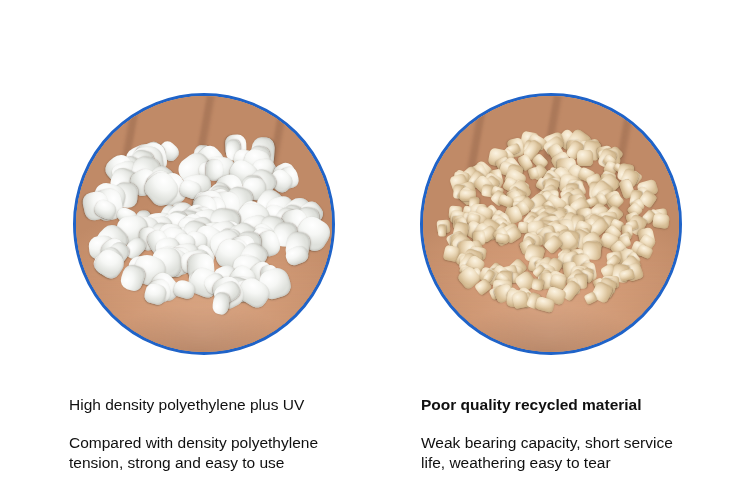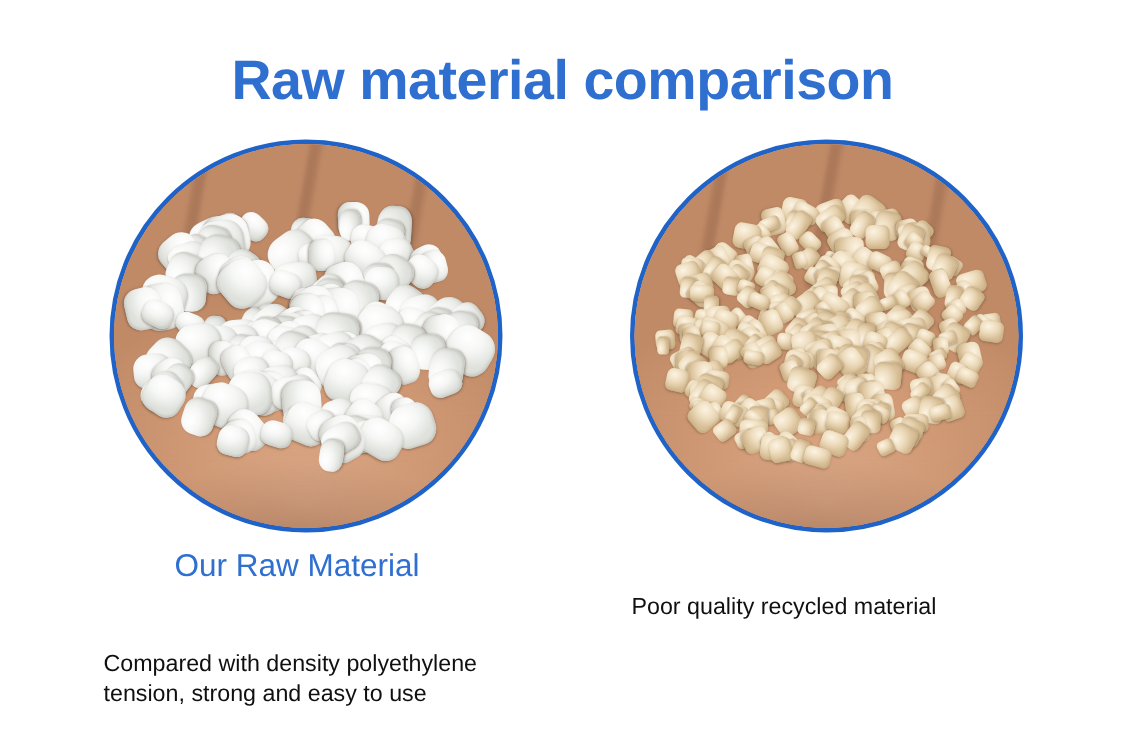--- a/index.html
+++ b/index.html
@@ -145,40 +145,39 @@
   }
   .caption-sub {
     position: absolute;
     top: 302px;
     left: 46px;
     width: 320px;
     font-size: 15.5px;
     color: #101010;
     line-height: 1.25;
   }
-  .column-right .caption-sub { left: 51px; }
+  .column-right .caption-sub { left: 51px; font-weight: bold; }
 
   .caption-body {
     position: absolute;
     top: 340px;
     left: 46px;
     width: 330px;
     font-size: 15.5px;
     color: #101010;
     line-height: 1.32;
     white-space: pre-line;
   }
   .column-right .caption-body { left: 51px; }
 </style>
 </head>
 <body>
 
 <div class="page">
 
-  <div class="page-title">Raw material comparison</div>
 
   <div class="column column-left">
 
     <div class="photo-circle">
       <div class="photo-inner">
         <div class="palm"></div>
         <div class="pellets pellets-white" id="pellets-left">
             <span class="pellet" style="left:58.42%;top:4.86%;width:10.06%;height:11.07%;transform:rotate(88.2deg);z-index:104;"></span>
             <span class="pellet" style="left:57.94%;top:8.79%;width:8.76%;height:7.57%;transform:rotate(-88.1deg);z-index:126;"></span>
             <span class="pellet" style="left:30.69%;top:8.40%;width:8.50%;height:8.61%;transform:rotate(42.6deg);z-index:127;"></span>
@@ -341,22 +340,22 @@
             <span class="pellet" style="left:26.09%;top:81.53%;width:9.89%;height:11.17%;transform:rotate(77.0deg);z-index:871;"></span>
             <span class="pellet" style="left:65.05%;top:80.65%;width:12.54%;height:13.34%;transform:rotate(30.9deg);z-index:873;"></span>
             <span class="pellet" style="left:53.83%;top:80.28%;width:13.21%;height:14.23%;transform:rotate(61.5deg);z-index:874;"></span>
             <span class="pellet" style="left:54.38%;top:82.67%;width:11.10%;height:10.01%;transform:rotate(-30.2deg);z-index:877;"></span>
             <span class="pellet" style="left:24.85%;top:82.76%;width:8.96%;height:10.34%;transform:rotate(14.4deg);z-index:879;"></span>
             <span class="pellet" style="left:52.36%;top:88.59%;width:9.54%;height:8.69%;transform:rotate(-80.9deg);z-index:929;"></span>
           </div>
       </div>
     </div>
 
-    <div class="caption-heading">Our Raw Material</div>
-
+
+    <div class="caption-sub">High density polyethylene plus UV</div>
 
     <div class="caption-body">Compared with density polyethylene
 tension, strong and easy to use</div>
   </div>
 
   <div class="column column-right">
 
     <div class="photo-circle">
       <div class="photo-inner">
         <div class="palm"></div>
@@ -691,15 +690,17 @@
             <span class="pellet" style="left:33.86%;top:86.99%;width:6.28%;height:8.35%;transform:rotate(-11.7deg);z-index:912;"></span>
             <span class="pellet" style="left:39.37%;top:88.58%;width:6.46%;height:5.70%;transform:rotate(-68.3deg);z-index:914;"></span>
             <span class="pellet" style="left:43.66%;top:90.35%;width:7.49%;height:6.76%;transform:rotate(15.3deg);z-index:937;"></span>
           </div>
       </div>
     </div>
 
 
     <div class="caption-sub">Poor quality recycled material</div>
 
+    <div class="caption-body">Weak bearing capacity, short service
+life, weathering easy to tear</div>
   </div>
 
 </div>
 
 </body></html>

